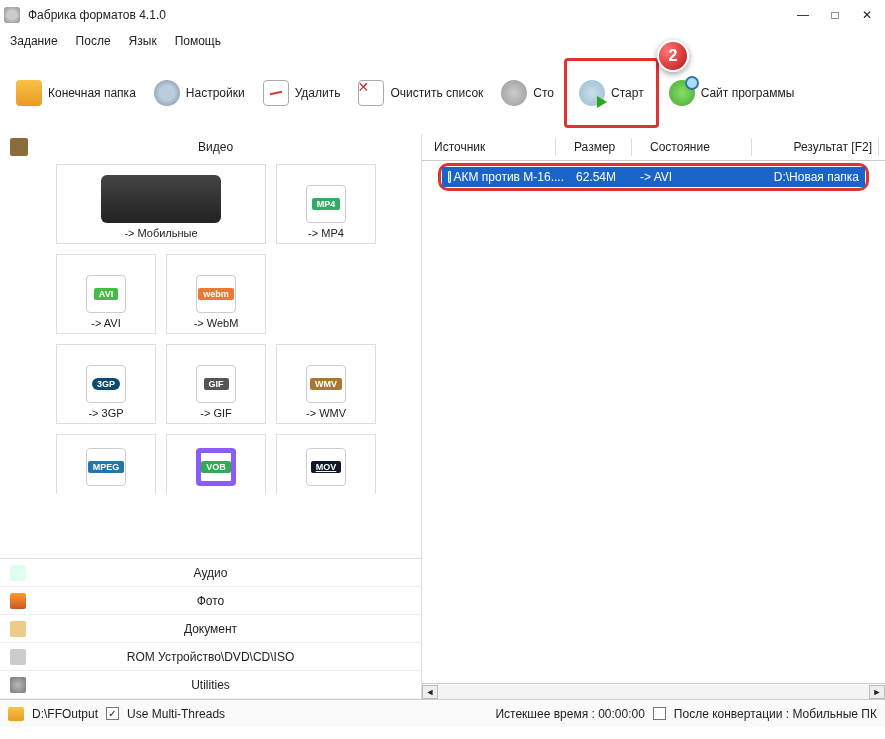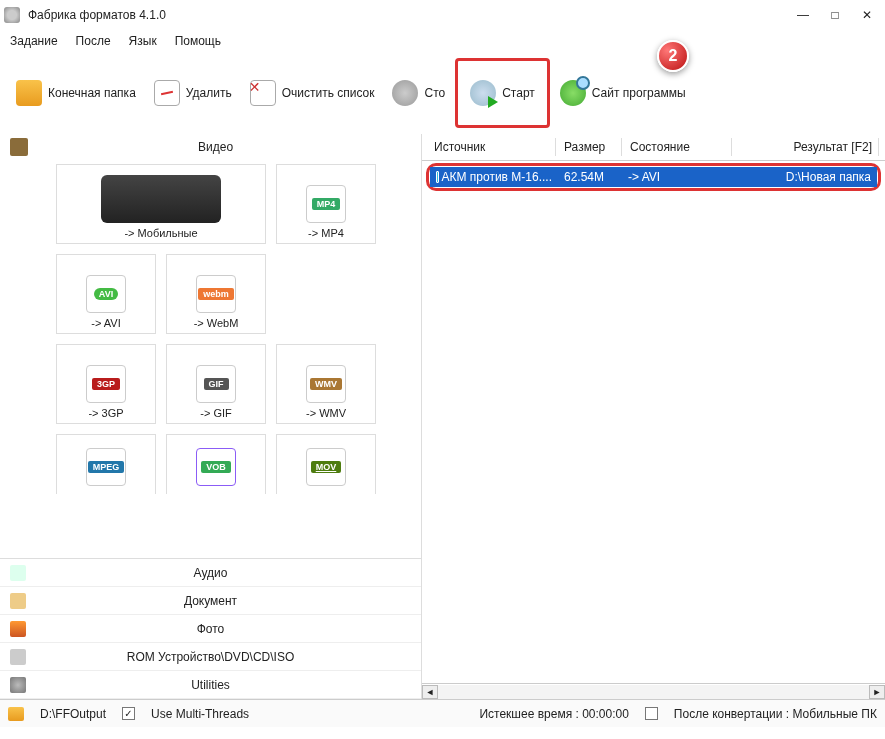--- a/index.html
+++ b/index.html
@@ -46,33 +46,33 @@
 .fmt-label { font-size: 11px; }
 .badge { padding:1px 5px; border-radius:2px; font-size:9px; }
 
 .categories { border-top:1px solid #ddd; }
 .cat-row { display:flex; align-items:center; height:28px; padding: 0 10px; border-bottom: 1px solid #eee; cursor:pointer;}
 .cat-row .mini { width:16px; height:16px; margin-right: 140px; border-radius:2px; }
 .mi-audio{background:#dfe;} .mi-photo{background:linear-gradient(#f93,#c52);} .mi-doc{background:#ec8;} .mi-rom{background:#ccc;border-radius:50%;} .mi-util{background:radial-gradient(#bbb,#777);border-radius:50%;}
 .cat-row .cat-label{flex:1;text-align:center;margin-left:-156px;}
 
 .right { flex:1; display:flex; flex-direction:column; position:relative;}
-.tbl-hdr { display:flex; font-size:12px; border-bottom:1px solid #ccc; padding: 4px 6px; gap:2px;}
+.tbl-hdr { display:flex; font-size:12px; border-bottom:1px solid #ccc; padding: 4px 6px; gap:12px;}
 .th { border-right: 1px solid #ddd; padding: 2px 6px;}
 .th1{width:128px;} .th2{width:64px;} .th3{width:108px;} .th4{flex:1;text-align:right;}
-.tbl-row-wrap { margin: 2px 4px; border: 3px solid #d33; border-radius: 10px; padding: 1px;}
+.tbl-row-wrap { margin: 2px 16px; border: 3px solid #d33; border-radius: 10px; padding: 1px;}
 .tbl-row { display:flex; background:#1a63c8; color:#fff; font-size:12px; align-items:center; height:20px;}
 .td { padding: 2px 6px; white-space:nowrap; overflow:hidden; text-overflow:ellipsis;}
 .td1{width:128px;display:flex;align-items:center;gap:3px;} .td2{width:64px;} .td3{width:108px;} .td4{flex:1;text-align:right;}
 .file-ico{width:12px;height:12px;background:#3bd;border:1px solid #fff;border-radius:1px;}
 .scroll-h{height:16px;border-top:1px solid #ccc;display:flex;align-items:center;margin-top:auto;}
 .scroll-h .sbtn{width:16px;height:14px;border:1px solid #bbb;background:#eee;display:flex;align-items:center;justify-content:center;font-size:9px;cursor:pointer;}
 .scroll-h .track{flex:1;height:14px;background:#f4f4f4;}
 
-.statusbar { display:flex; align-items:center; height:28px; border-top:1px solid #ccc; padding:0 8px; font-size:12px; gap:16px; background:#fafafa;}
+.statusbar { display:flex; align-items:center; height:28px; border-top:1px solid #ccc; padding:0 8px; font-size:12px; gap:8px; background:#fafafa;}
 .statusbar .sb-folder{width:16px;height:14px;background:linear-gradient(#f9c24a,#e89b1f);border-radius:2px;}
 .chk { width:13px; height:13px; border:1px solid #777; display:inline-flex; align-items:center; justify-content:center; background:#fff; font-size:10px;}
 </style>
 </head>
 <body>
 
 <div class="titlebar">
   <div class="app-icon"></div>
   <div class="title">Фабрика форматов 4.1.0</div>
   <div class="win-btn">—</div>
@@ -86,20 +86,24 @@
   <span>Язык</span>
   <span>Помощь</span>
 </div>
 
 <div class="toolbar">
   <div class="tb-btn">
     <div class="tb-icon i-folder"></div>
     <span>Конечная папка</span>
   </div>
   <div class="tb-btn">
+    <div class="tb-icon i-gear"></div>
+    <span>Настройки</span>
+  </div>
+  <div class="tb-btn">
     <div class="tb-icon i-del"></div>
     <span>Удалить</span>
   </div>
   <div class="tb-btn">
     <div class="tb-icon i-clear"></div>
     <span>Очистить список</span>
   </div>
   <div class="tb-btn">
     <div class="tb-icon i-stop"></div>
     <span>Сто</span>
@@ -134,35 +138,35 @@
         <div class="fmt-tile">
           <div class="fmt-ico" style="background:#fff;border:1px solid #ccc;">
               <span class="badge" style="background:#3a6;text-align:center;">MP4</span>
             </div>
           <div class="fmt-label">-&gt; MP4</div>
         </div>
       </div>
       <div class="fmt-row">
         <div class="fmt-tile">
           <div class="fmt-ico" style="background:#fff;border:1px solid #ccc;">
-              <span class="badge" style="background:#4b4;border-radius:6px;">AVI</span>
+              <span class="badge" style="background:#4b4;">AVI</span>
             </div>
           <div class="fmt-label">-&gt; AVI</div>
         </div>
         <div class="fmt-tile">
           <div class="fmt-ico" style="background:#fff;border:1px solid #ccc;">
               <span class="badge" style="background:#e73;">webm</span>
             </div>
           <div class="fmt-label">-&gt; WebM</div>
         </div>
       </div>
       <div class="fmt-row">
         <div class="fmt-tile">
           <div class="fmt-ico" style="background:#fff;border:1px solid #ccc;">
-              <span class="badge" style="background:#b91c1c;">3GP</span>
+              <span class="badge" style="background:#0c4a6e;border-radius:6px;">3GP</span>
             </div>
           <div class="fmt-label">-&gt; 3GP</div>
         </div>
         <div class="fmt-tile">
           <div class="fmt-ico" style="background:#fff;border:1px solid #ccc;">
               <span class="badge" style="background:#555;">GIF</span>
             </div>
           <div class="fmt-label">-&gt; GIF</div>
         </div>
         <div class="fmt-tile">
@@ -172,44 +176,44 @@
           <div class="fmt-label">-&gt; WMV</div>
         </div>
       </div>
       <div class="fmt-row">
         <div class="fmt-tile" style="height:60px;border-bottom:none;">
           <div class="fmt-ico" style="background:#fff;border:1px solid #ccc;">
               <span class="badge" style="background:#27a;">MPEG</span>
             </div>
         </div>
         <div class="fmt-tile" style="height:60px;border-bottom:none;">
-          <div class="fmt-ico" style="background:#fff;border:1px solid #8b5cf6;align-items:center;">
+          <div class="fmt-ico" style="background:#fff;border:5px solid #8b5cf6;align-items:center;">
               <span class="badge" style="background:#3a5;">VOB</span>
             </div>
         </div>
         <div class="fmt-tile" style="height:60px;border-bottom:none;">
           <div class="fmt-ico" style="background:#fff;border:1px solid #ccc;">
-              <span class="badge" style="background:#4d7c0f;text-decoration:underline;">MOV</span>
+              <span class="badge" style="background:#0f172a;text-decoration:underline;">MOV</span>
             </div>
         </div>
       </div>
     </div>
 
     <div class="categories">
       <div class="cat-row">
         <div class="mini mi-audio"></div>
         <span class="cat-label">Аудио</span>
       </div>
       <div class="cat-row">
+        <div class="mini mi-photo"></div>
+        <span class="cat-label">Фото</span>
+      </div>
+      <div class="cat-row">
         <div class="mini mi-doc"></div>
         <span class="cat-label">Документ</span>
-      </div>
-      <div class="cat-row">
-        <div class="mini mi-photo"></div>
-        <span class="cat-label">Фото</span>
       </div>
       <div class="cat-row">
         <div class="mini mi-rom"></div>
         <span class="cat-label">ROM Устройство\DVD\CD\ISO</span>
       </div>
       <div class="cat-row">
         <div class="mini mi-util"></div>
         <span class="cat-label">Utilities</span>
       </div>
     </div>

